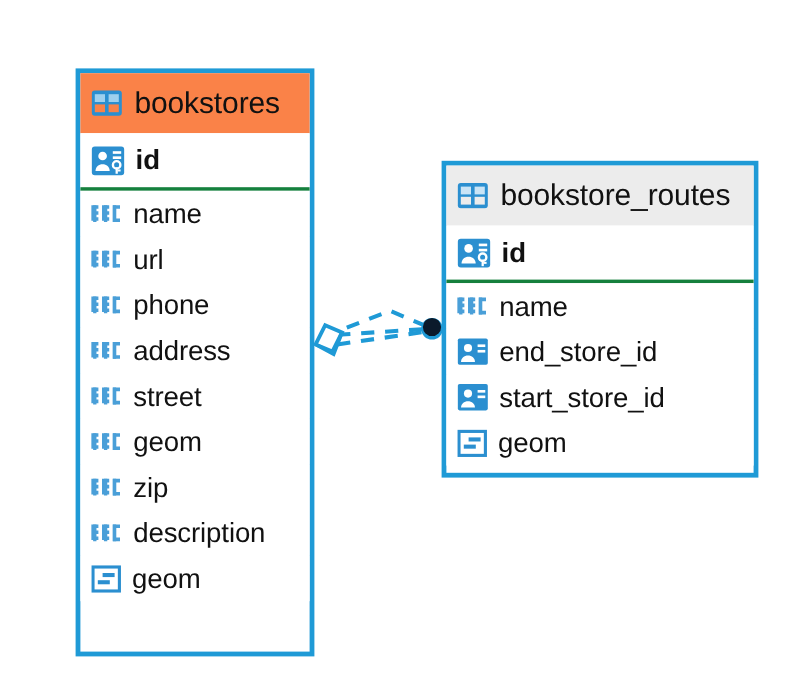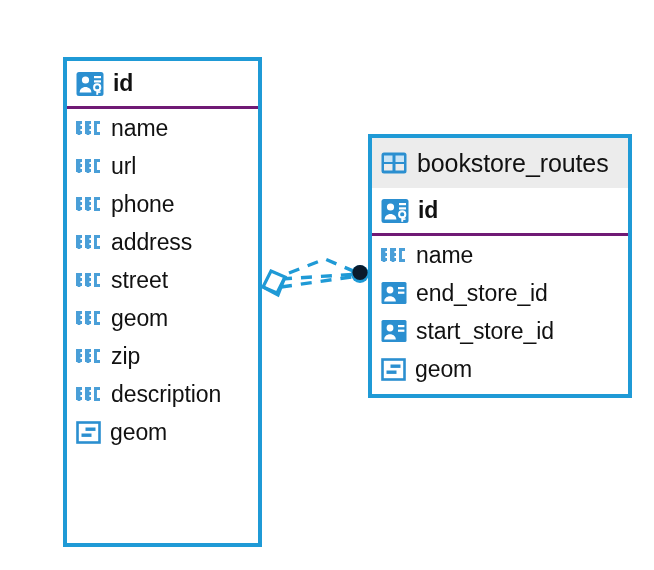--- a/index.html
+++ b/index.html
@@ -67,21 +67,21 @@
   .field-row {
     box-sizing: border-box;
     display: flex;
     align-items: center;
     height: 38px;
     padding-left: 9px;
     background: #ffffff;
   }
   .field-row.pk {
     height: 48px;
-    border-bottom: 3px solid #701a75;
+    border-bottom: 3px solid #15803d;
   }
   .field-label {
     font-size: 23px;
     color: #111111;
     margin-left: 9px;
     white-space: nowrap;
     letter-spacing: -0.1px;
   }
   .field-row.pk .field-label {
     font-weight: bold;
@@ -111,20 +111,32 @@
     pointer-events: none;
   }
 </style>
 </head>
 <body>
 
 <div id="canvas">
 
   <div class="entity" id="entity-bookstores">
 
+    <div class="entity-header accent-orange">
+      <span class="icon icon-table">
+        <svg viewBox="0 0 26 22" width="26" height="22" aria-hidden="true">
+          <rect x="0.5" y="0.5" width="25" height="21" rx="2.5" fill="#2b8fd0"></rect>
+          <rect x="3" y="3.5" width="8.5" height="6.5" fill="#9ed0ee"></rect>
+          <rect x="14.5" y="3.5" width="8.5" height="6.5" fill="#9ed0ee"></rect>
+          <rect x="3" y="12" width="8.5" height="6.5" fill="#fa8248"></rect>
+          <rect x="14.5" y="12" width="8.5" height="6.5" fill="#fa8248"></rect>
+        </svg>
+      </span>
+      <span class="entity-title">bookstores</span>
+    </div>
 
     <div class="field-row pk">
       <span class="icon icon-key">
         <svg viewBox="0 0 28 28" width="28" height="28" aria-hidden="true">
           <rect x="0.5" y="2" width="27" height="24" rx="2.5" fill="#2b8fd0"></rect>
           <circle cx="9.5" cy="10" r="3.6" fill="#ffffff"></circle>
           <path d="M3.6 22.5c0-3.4 2.7-5.6 5.9-5.6s5.9 2.2 5.9 5.6z" fill="#ffffff"></path>
           <rect x="18" y="6" width="7" height="2.2" fill="#ffffff"></rect>
           <rect x="18" y="10.3" width="7" height="2.2" fill="#ffffff"></rect>
           <circle cx="21.2" cy="17.4" r="3.1" fill="none" stroke="#ffffff" stroke-width="2"></circle>

